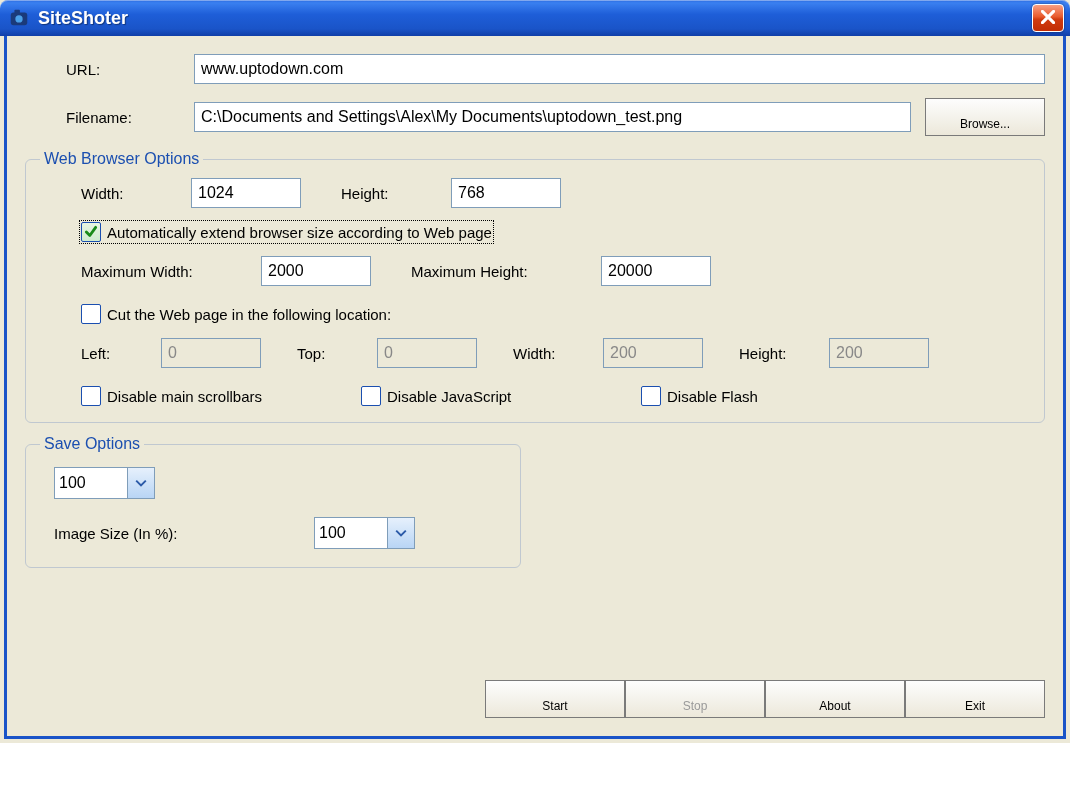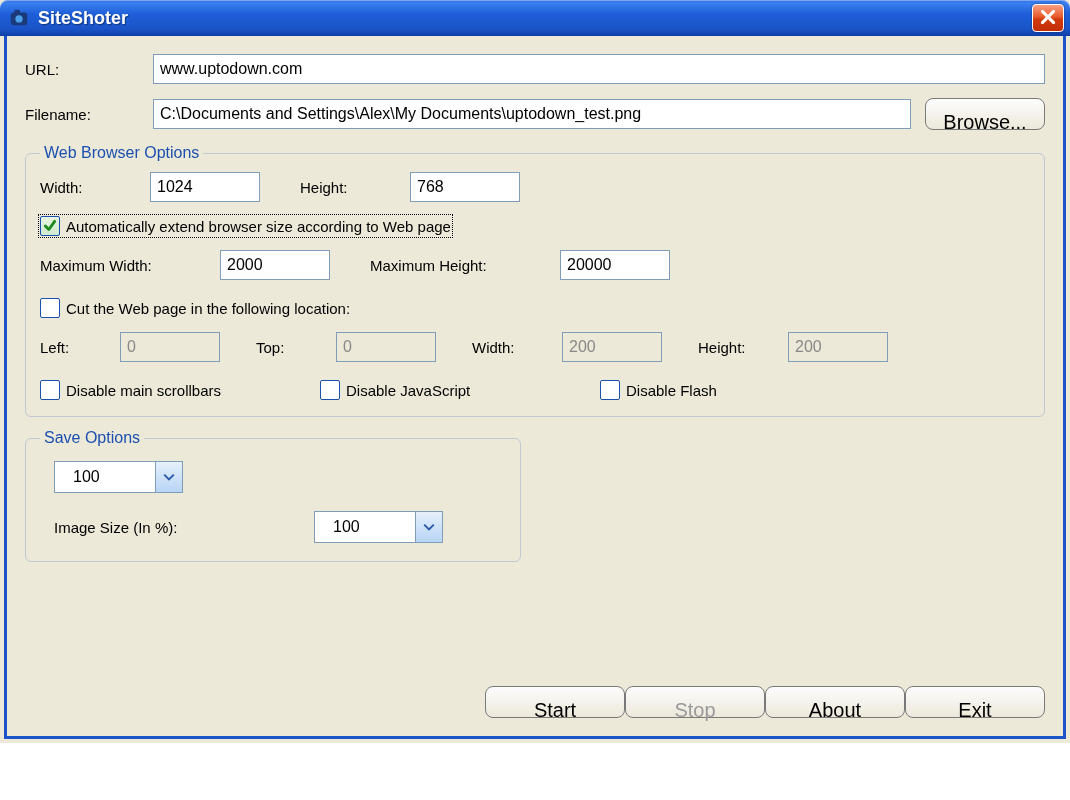--- a/index.html
+++ b/index.html
@@ -20,47 +20,47 @@
   border:1px solid #fff;box-shadow:0 0 2px rgba(0,0,0,.6);
   display:flex;align-items:center;justify-content:center;cursor:pointer;
 }
 #closebtn svg{width:14px;height:14px;}
 #client{
   position:absolute;left:4px;right:4px;top:36px;bottom:4px;
   background:#ece9d8;
   border-left:3px solid #1a54c8;border-right:3px solid #1a54c8;border-bottom:3px solid #1a54c8;
   padding:18px 18px 12px 18px;
 }
-.row{display:flex;align-items:center;margin-bottom:14px;}
+.row{display:flex;align-items:center;margin-bottom:14px;margin-left:41px;}
 .lab{min-width:128px;}
 .tbox{
   font:inherit;font-size:16px;
   border:1px solid #7f9db9;background:#fff;padding:4px 6px;height:30px;box-sizing:border-box;
 }
 .tbox.dis{background:#ece9d8;color:#888;}
 .btn{
-  font:inherit;font-size:20px;height:32px;min-width:140px;
+  font:inherit;font-size:12px;height:32px;min-width:140px;
   background:linear-gradient(to bottom,#fdfdfd,#ece8da);
-  border:1px solid #7a7a7a;border-radius:8px;cursor:pointer;padding:12px 10px;
+  border:1px solid #7a7a7a;border-radius:0;cursor:pointer;padding:18px 10px;
 }
 .btn.dis{color:#9a9a9a;cursor:default;}
 fieldset{
   border:1px solid #c0c8d0;border-radius:6px;padding:10px 14px 12px 14px;margin:0 0 12px 0;
 }
 legend{color:#1b4fb0;font-size:16px;padding:0 4px;}
 .cb{display:inline-flex;align-items:center;cursor:pointer;}
 .cbx{
   width:18px;height:18px;border:1px solid #1b4fb0;background:#fff;margin-right:6px;
   display:flex;align-items:center;justify-content:center;border-radius:2px;
 }
 .cbx.checked{background:linear-gradient(to bottom,#e8f5e0,#cfead0);} 
 .cbx.checked svg{display:block;}
 .cbx svg{display:none;width:14px;height:14px;}
 .combo{display:inline-flex;border:1px solid #7f9db9;height:30px;background:#fff;align-items:stretch;}
-.combo input{border:none;font:inherit;font-size:16px;padding:2px 18px;width:64px;outline:none;}
+.combo input{border:none;font:inherit;font-size:16px;padding:2px 4px;width:64px;outline:none;}
 .combo .cbtn{
   width:26px;background:linear-gradient(to bottom,#e6f0fc,#b8d5f5);
   border-left:1px solid #7f9db9;display:flex;align-items:center;justify-content:center;cursor:pointer;
 }
 .combo .cbtn svg{width:12px;height:12px;}
 #bottom-right{
   position:absolute;left:542px;top:526px;right:34px;
 }
 #btnbar{
   position:absolute;left:0;right:0;bottom:18px;display:flex;justify-content:flex-end;padding-right:18px;

